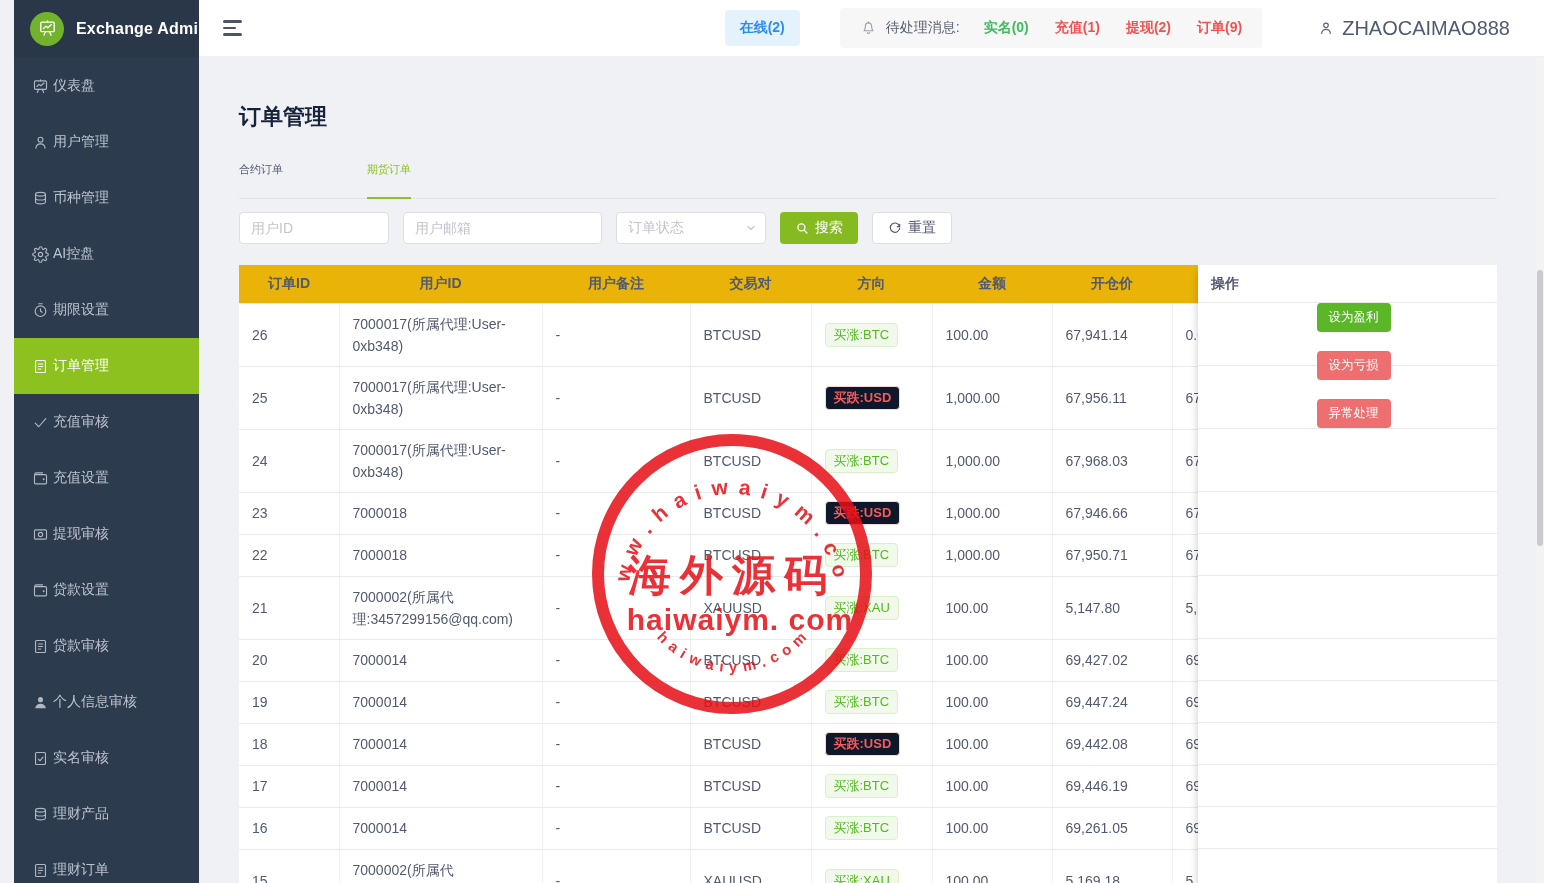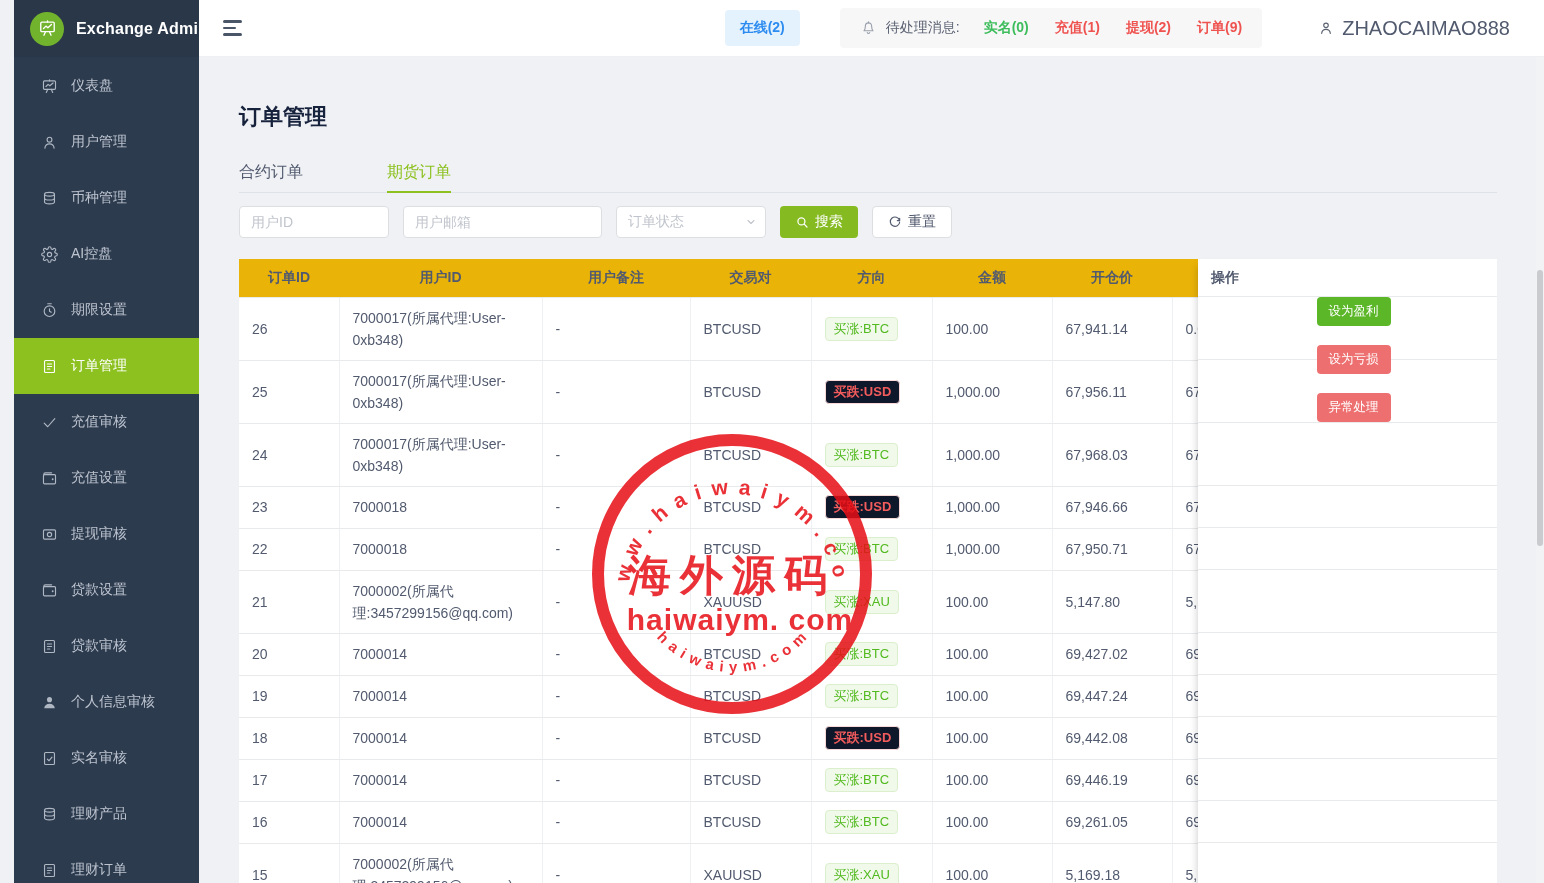--- a/index.html
+++ b/index.html
@@ -5,21 +5,21 @@
   * { margin:0; padding:0; box-sizing:border-box; }
   html,body { width:1544px; height:883px; overflow:hidden; font-family:"Liberation Sans","DejaVu Sans",sans-serif; background:#f0f1f5; color:#515a6e; }
 
   
   .sidebar { position:absolute; left:14px; top:0; width:199px; height:883px; background:#2d3b4f; }
   .side-inner { position:absolute; left:0; top:0; width:191px; height:883px; background:#2d3b4f; }
   .logo-row { height:57px; display:flex; align-items:center; padding-left:16px; gap:12px; background:#293749; }
   .logo-badge { width:34px; height:34px; border-radius:50%; background:#72b32d; display:flex; align-items:center; justify-content:center; color:#fff; flex:0 0 auto; }
   .logo-title { color:#fff; font-size:16px; font-weight:bold; letter-spacing:.2px; white-space:nowrap; }
   .menu { position:absolute; top:58px; left:0; right:0; }
-  .side-item { height:56px; display:flex; align-items:center; padding-left:27px; gap:13px; color:#bdc4cf; font-size:14px; cursor:pointer; }
+  .side-item { height:56px; display:flex; align-items:center; padding-left:18px; gap:4px; color:#bdc4cf; font-size:14px; cursor:pointer; }
   .side-item .icon { display:flex; color:#aeb7c2; }
   .side-item.active { background:#8cc11f; color:#fff; }
   .side-item.active .icon { color:#fff; }
   .side-track { position:absolute; left:191px; top:0; bottom:0; width:8px; background:#e9ebee; }
   .side-thumb { position:absolute; left:1px; width:6px; top:600px; height:102px; background:#fdfdfd; border-radius:3px; box-shadow:0 0 0 1px #dfe2e6 inset; }
 
   
   .topbar { position:absolute; left:199px; top:0; right:0; height:57px; background:#fff; display:flex; align-items:center; padding:0 34px 0 24px; border-bottom:1px solid #eef0f2; }
   .burger { width:20px; display:flex; flex-direction:column; gap:4px; cursor:pointer; padding:4px 0; }
   .burger i { display:block; height:2.5px; border-radius:2px; background:#4a5568; }
@@ -30,21 +30,21 @@
   .msg-label { color:#5a6171; display:flex; align-items:center; gap:9px; }
   .msg-item { font-weight:bold; cursor:pointer;text-align:center; }
   .msg-item.success { color:#3dbd5b; }
   .msg-item.danger { color:#ef5350; }
   .user-box { margin-left:56px; display:flex; align-items:center; gap:8px; font-size:20px; color:#515a6e; cursor:pointer; }
 
   
   .content { position:absolute; left:199px; top:57px; right:0; bottom:0; background:#f0f1f5; padding:46px 47px 0 40px; overflow:hidden; }
   .page-title { font-size:22px; font-weight:bold; color:#17233d; line-height:28px; }
   .tabs { margin-top:31px; border-bottom:1px solid #dfe3e8; display:flex; gap:40px; }
-  .tab { font-size:16px; color:#515a6e; padding-bottom:8px; border-bottom:2px solid transparent; margin-bottom:-1px; cursor:pointer; }
+  .tab { font-size:11px; color:#515a6e; padding-bottom:20px; border-bottom:2px solid transparent; margin-bottom:-1px; cursor:pointer; }
   .tab.active { color:#8cc11f; border-bottom-color:#8cc11f;margin-left:44px; }
 
   .filters { margin-top:13px; display:flex; gap:14px; align-items:center; }
   .select, .f-input { height:32px; background:#fff; border:1px solid #dcdee2; border-radius:4px; font-size:14px; }
   .select { display:flex; align-items:center; justify-content:space-between; padding:0 8px 0 11px; color:#c0c4cc; cursor:pointer; }
   .select.w200 { width:199px; } .select.w150 { width:150px; }
   .f-input { width:150px; padding:0 11px; color:#515a6e; }
   .f-input.w200 { width:199px; }
   .f-input::placeholder { color:#c0c4cc; }
   .btn { height:32px; border:none; border-radius:4px; font-size:14px; display:inline-flex; align-items:center; gap:6px; padding:0 15px; cursor:pointer; }

